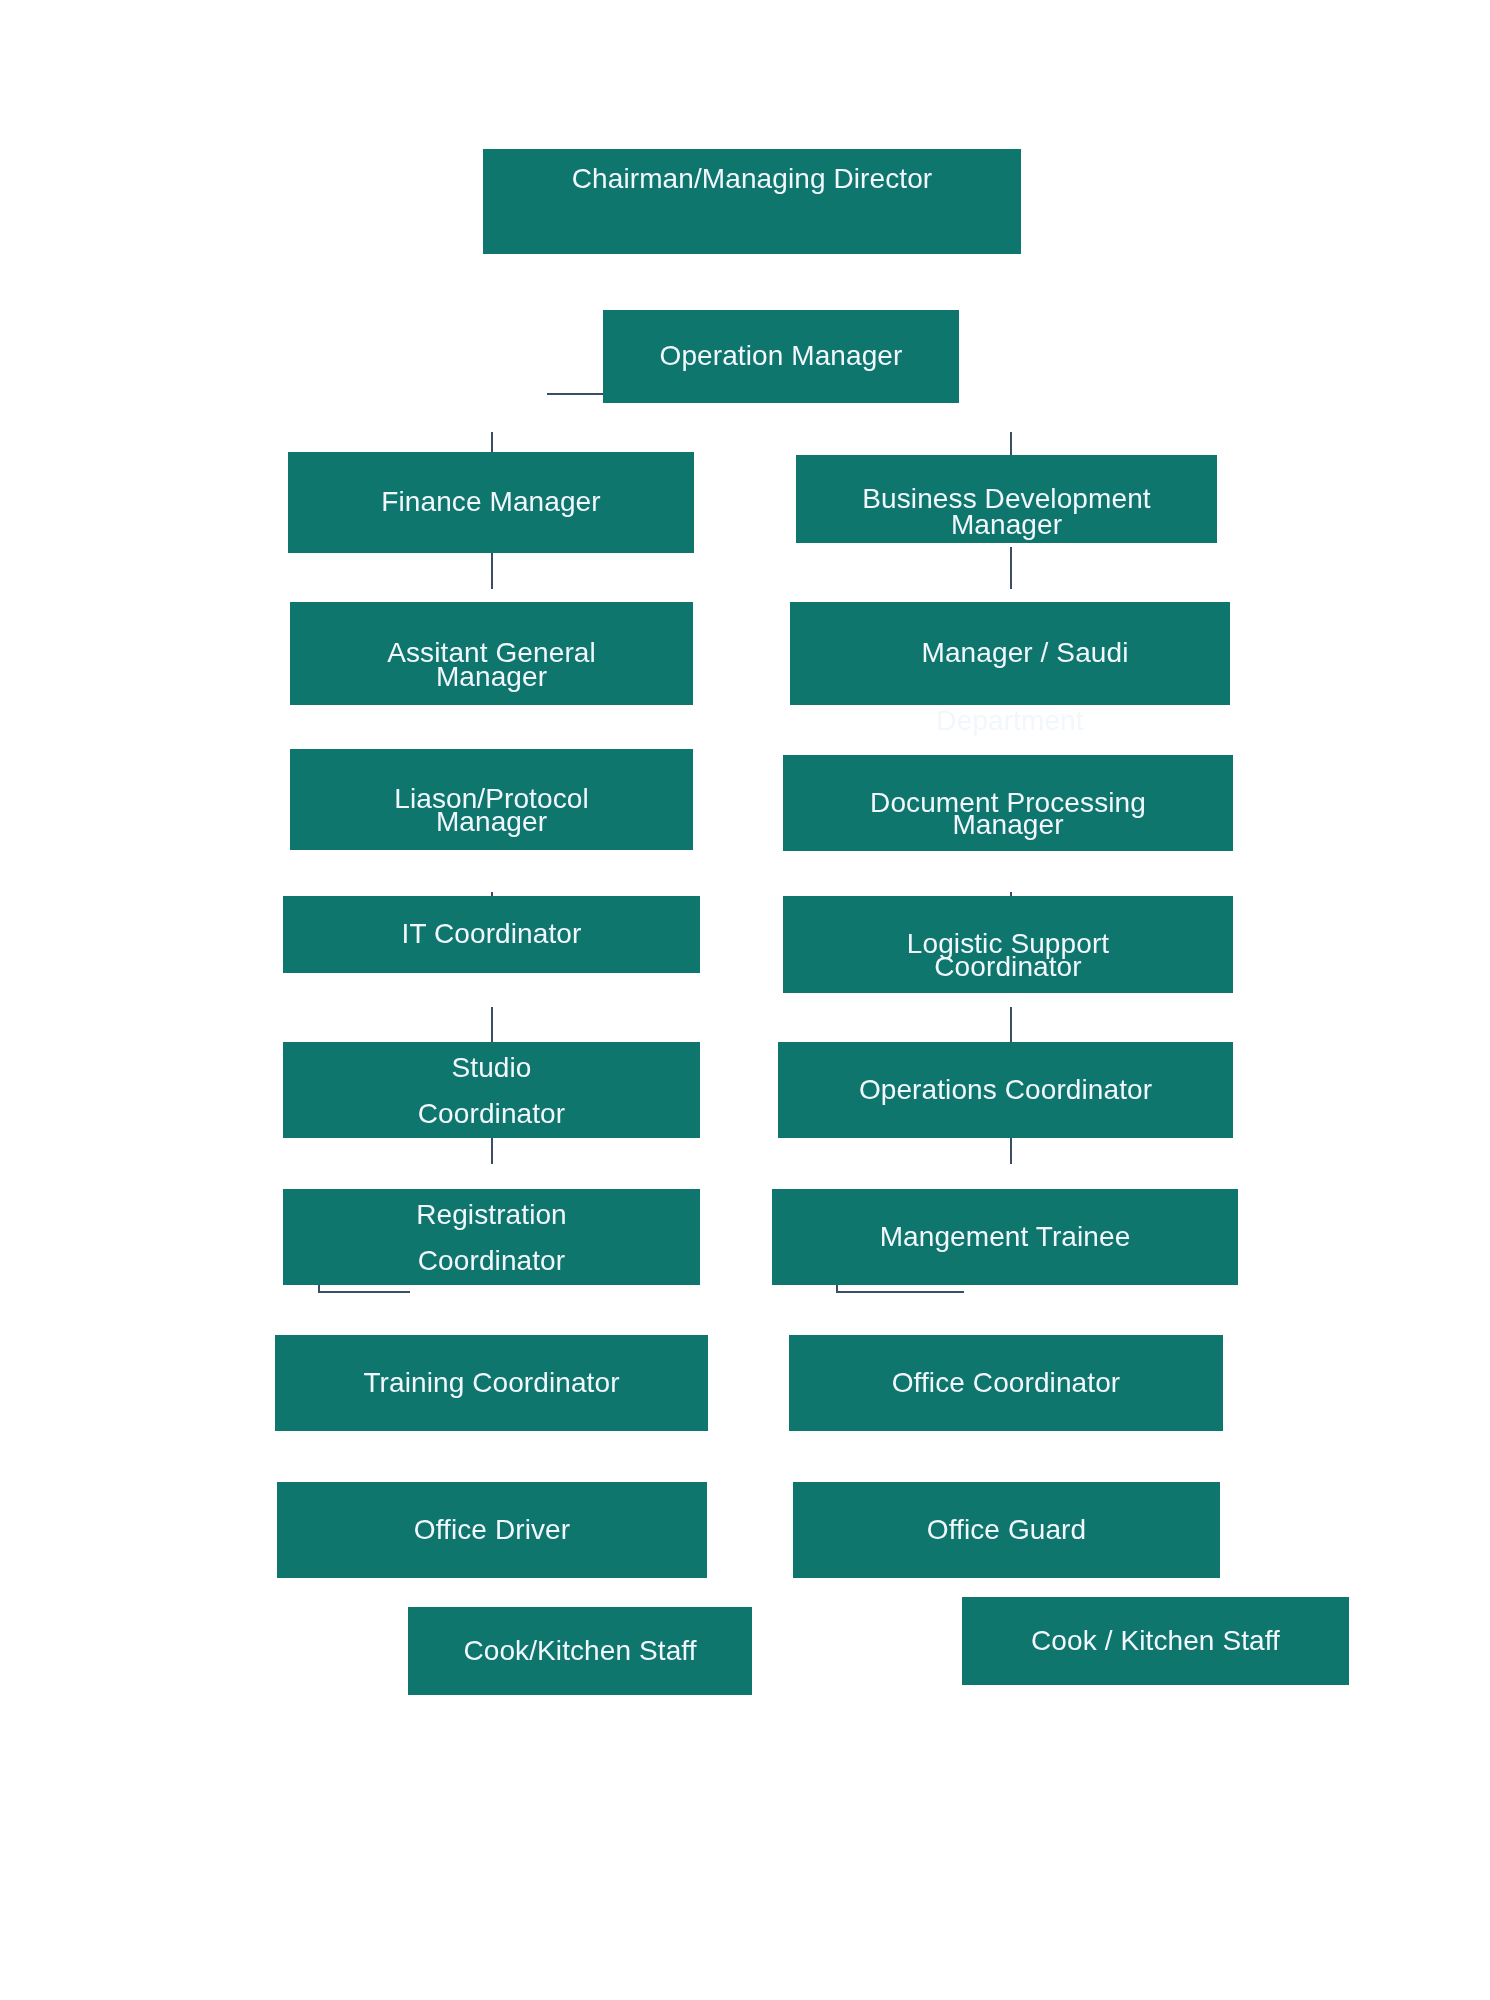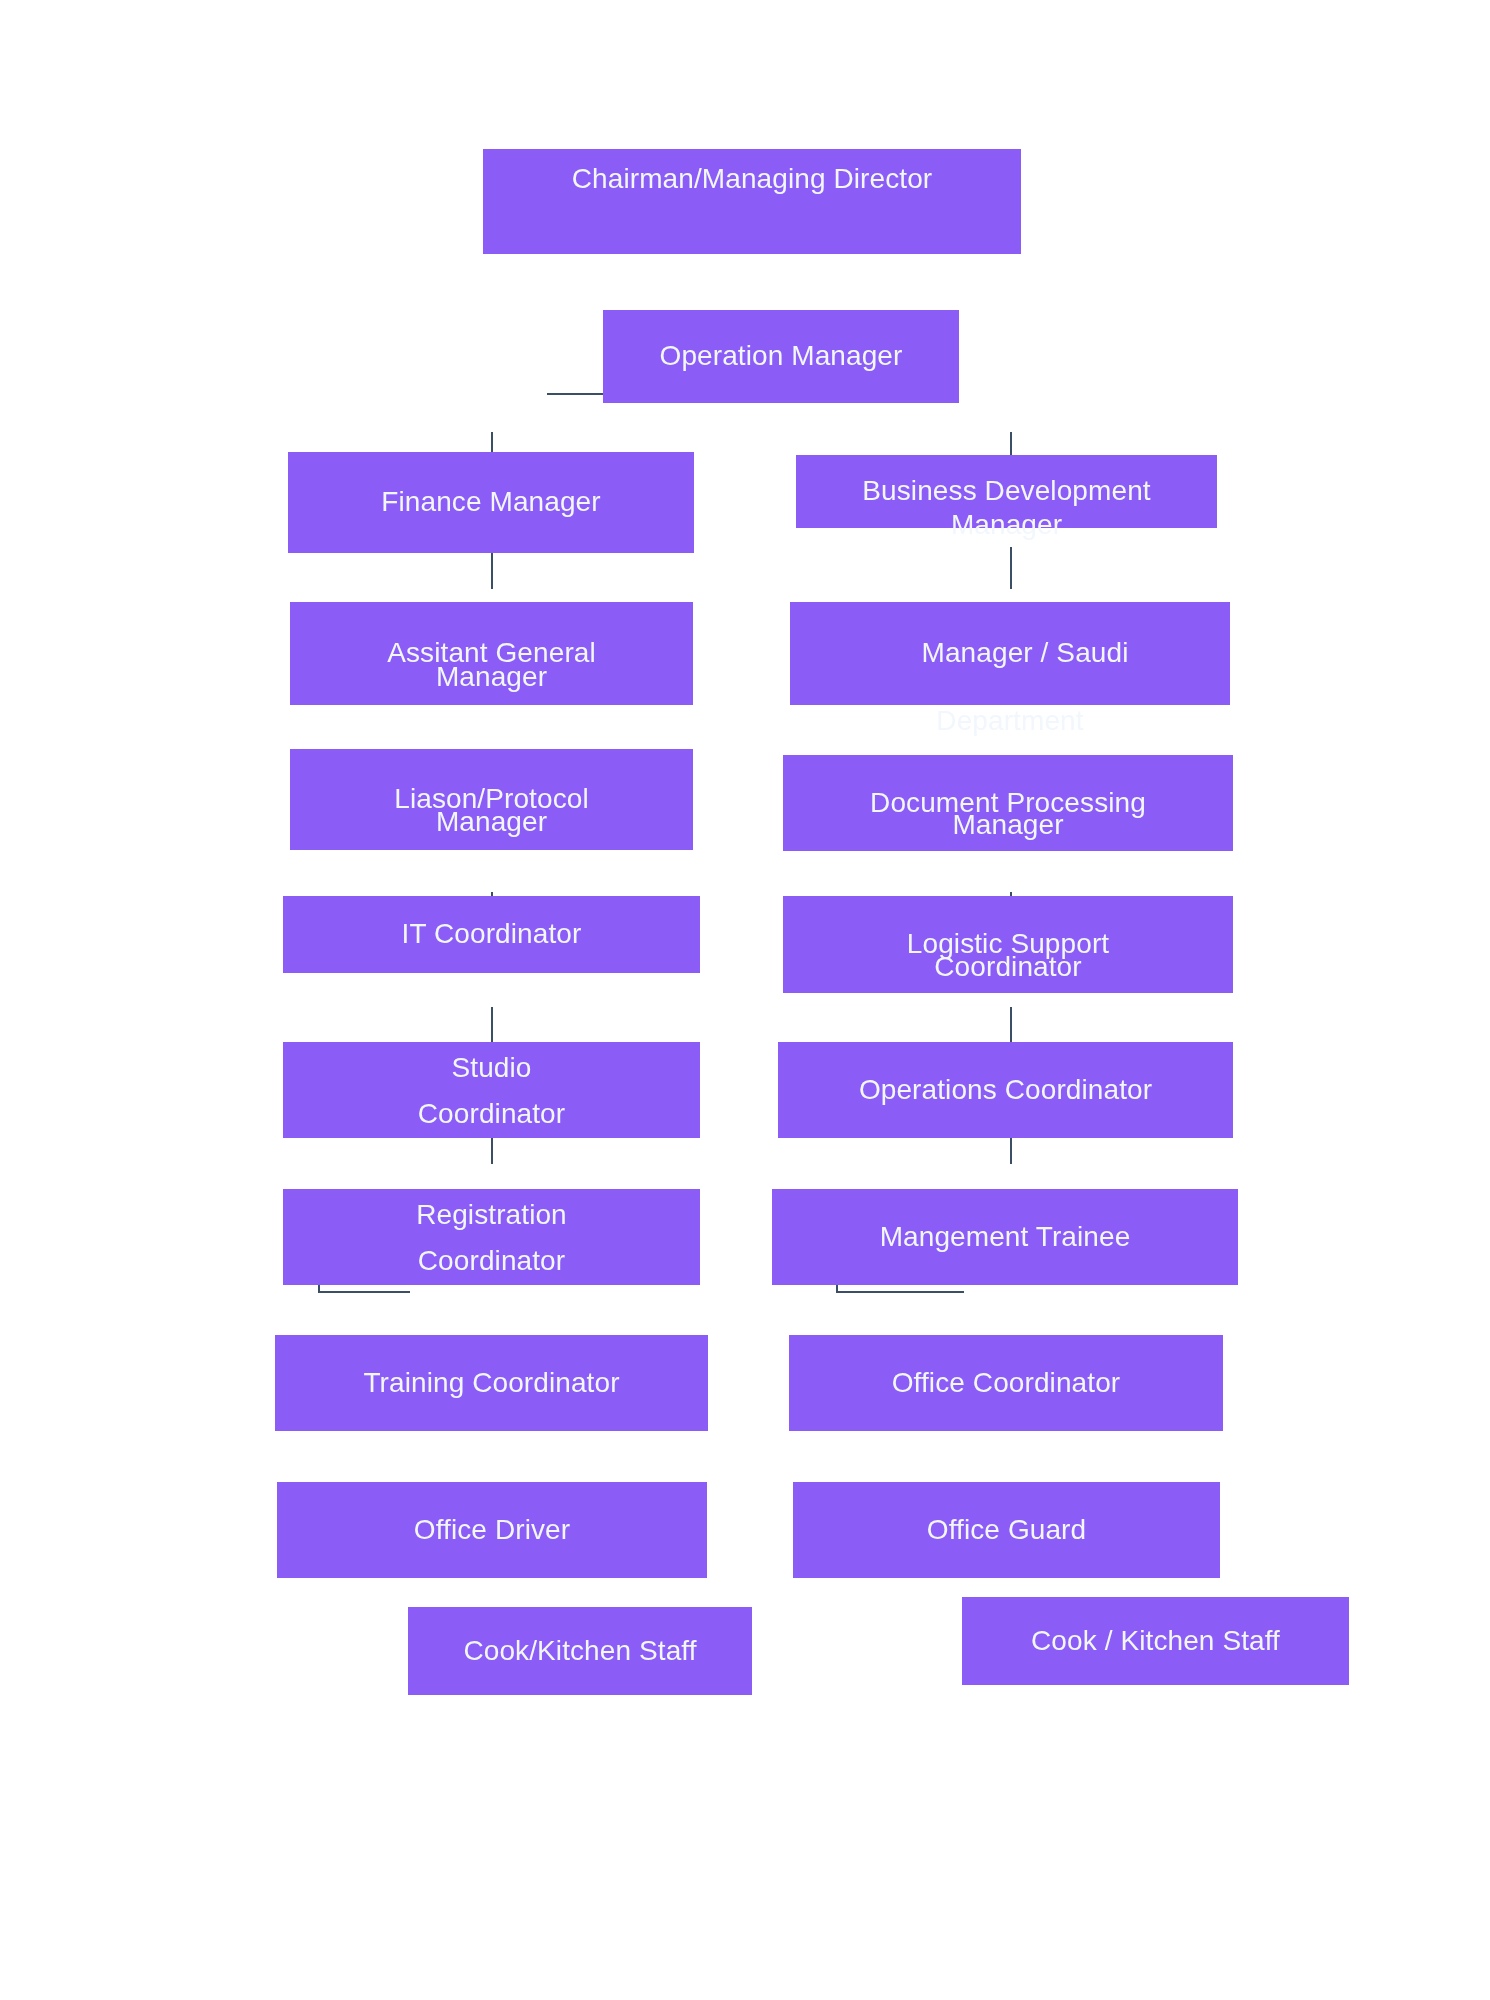--- a/index.html
+++ b/index.html
@@ -15,21 +15,21 @@
   }
   #chart-canvas {
     position: relative;
     width: 1490px;
     height: 2000px;
     background: #ffffff;
     overflow: hidden;
   }
   .node {
     position: absolute;
-    background: #8b5cf6;
+    background: #0f766e;
     color: #F2F7FD;
     display: flex;
     align-items: center;
     justify-content: center;
     text-align: center;
     font-size: 28px;
     line-height: 1.16;
     letter-spacing: 0.1px;
     box-sizing: border-box;
     padding: 2px 6px;
@@ -82,21 +82,21 @@
   </div>
 
   <div class="node" style="left:574px; top:310px; width:356px; height:93px;margin-left:29px;">
     <span class="label">Operation Manager</span>
   </div>
 
   <div class="node" style="left:288px; top:452px; width:406px; height:101px;">
     <span class="label">Finance Manager</span>
   </div>
 
-  <div class="node" style="left:796px; top:455px; width:421px; height:73px;">
+  <div class="node" style="left:796px; top:455px; width:421px; height:88px;">
     <span class="label">Business Development</span>
   </div>
   <div class="node" style="left:796px; top:455px; width:421px; height:96px; background:transparent; align-items:flex-end; padding-bottom:10px; z-index:3;">
     <span class="label">Manager</span>
   </div>
 
   <div class="node" style="left:290px; top:602px; width:403px; height:103px;">
     <span class="label">Assitant General</span>
   </div>
   <div class="node" style="left:290px; top:602px; width:403px; height:103px; background:transparent; align-items:flex-end; padding-bottom:12px; z-index:3;">

